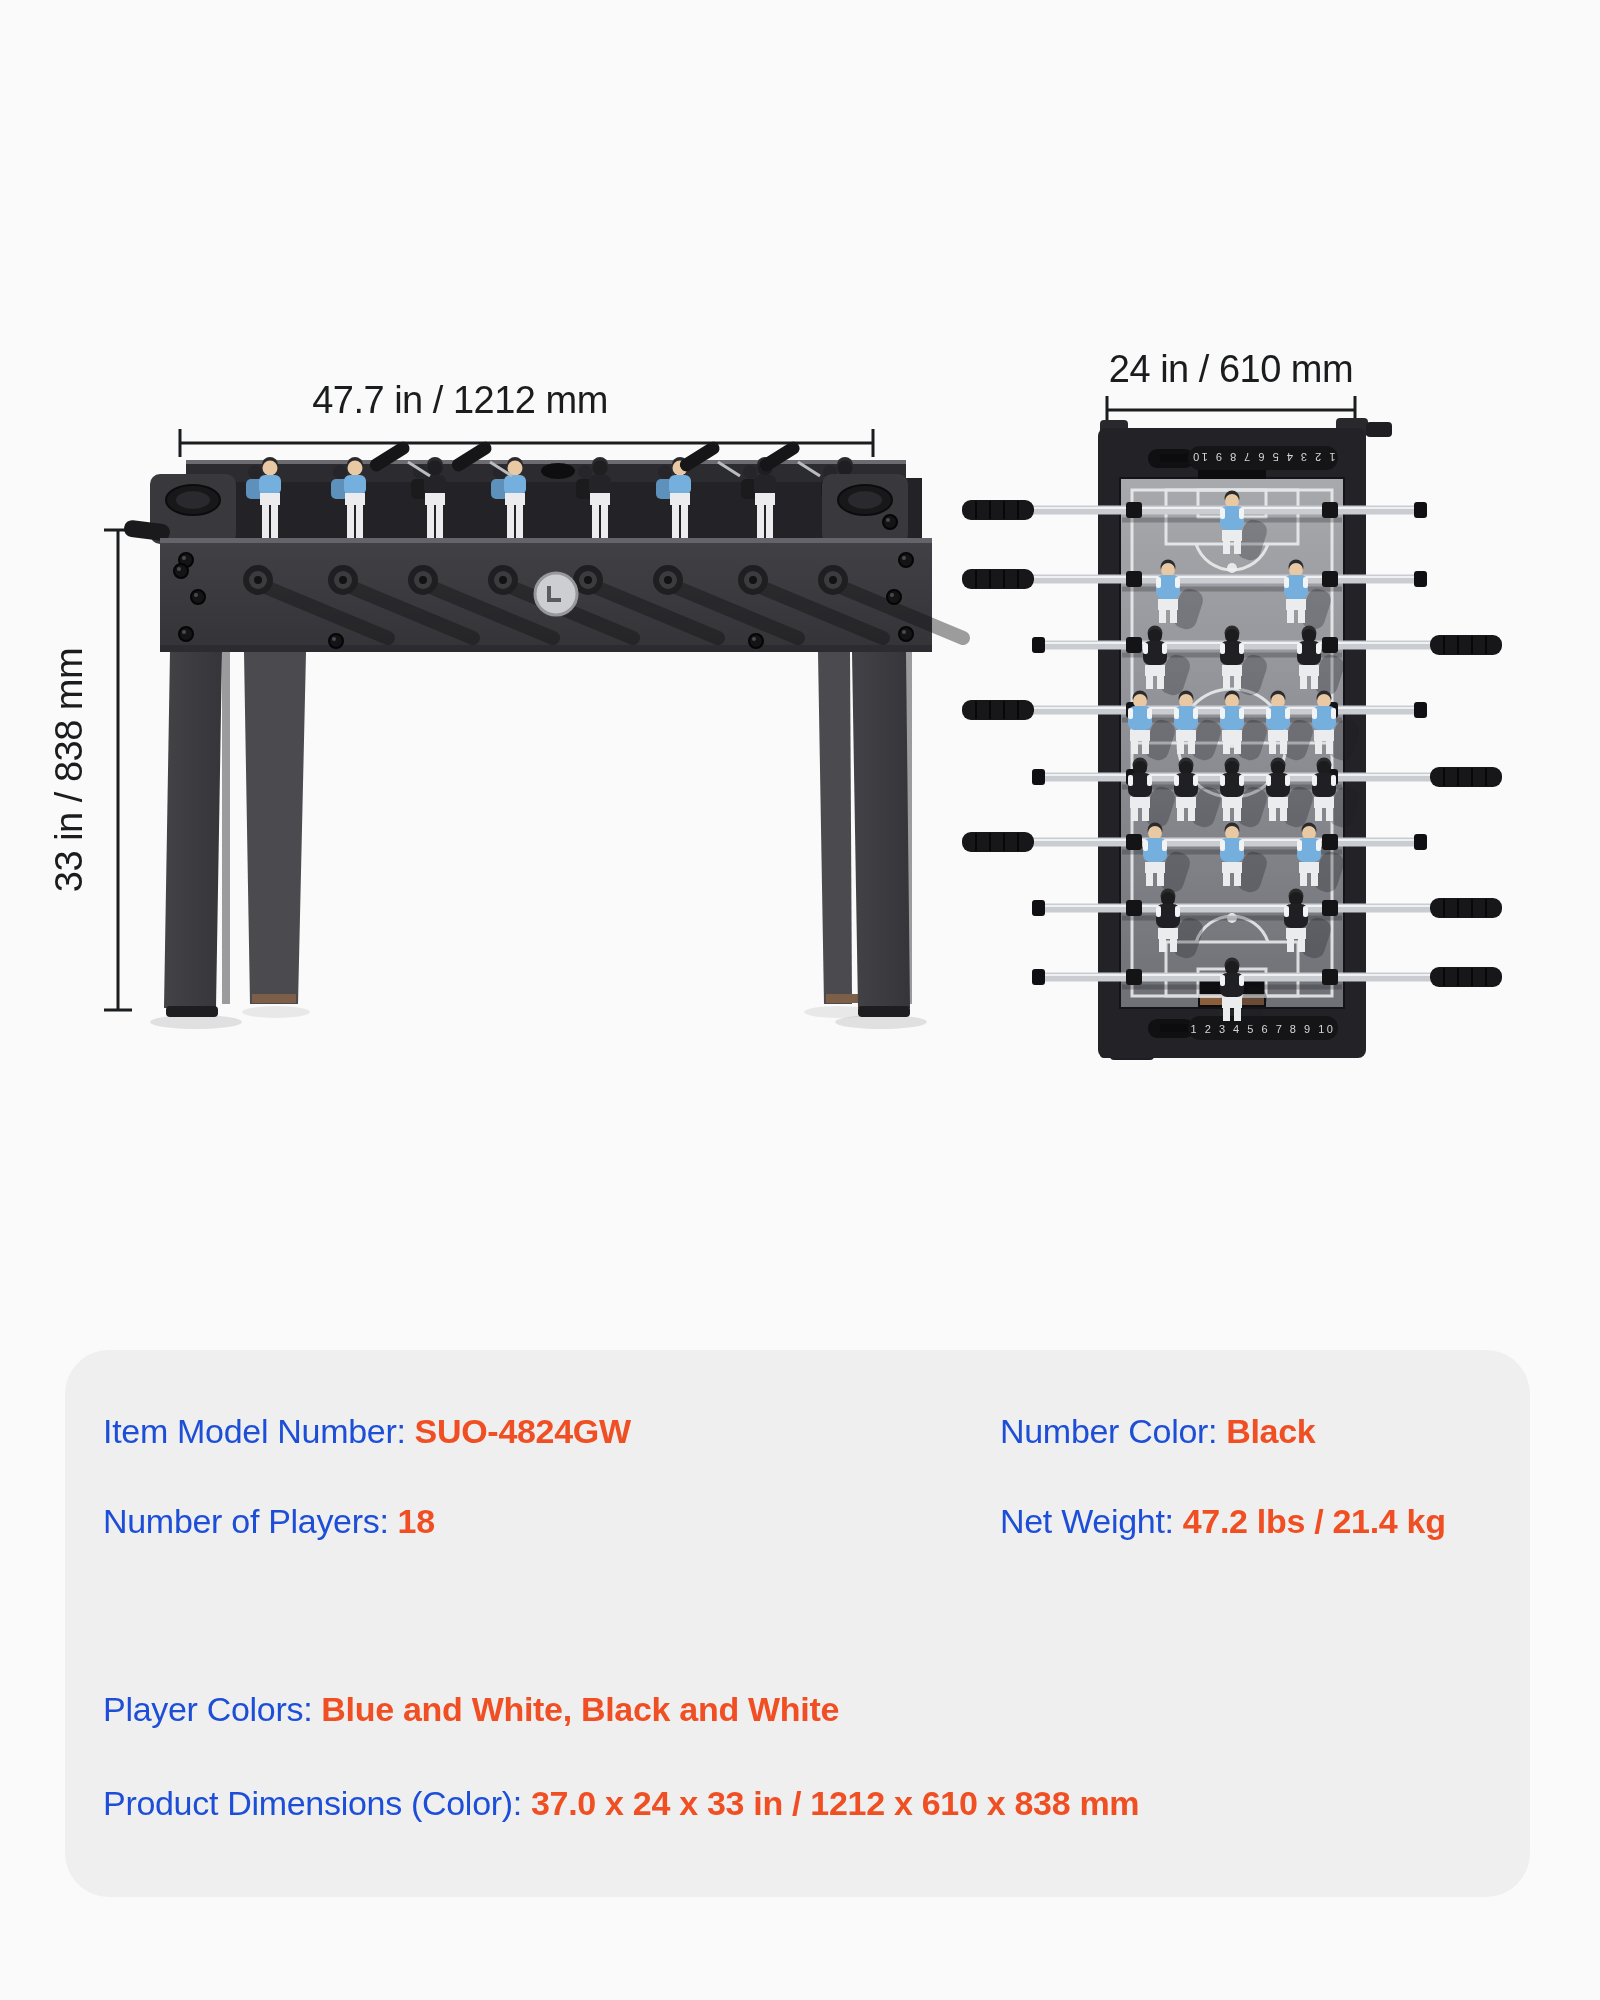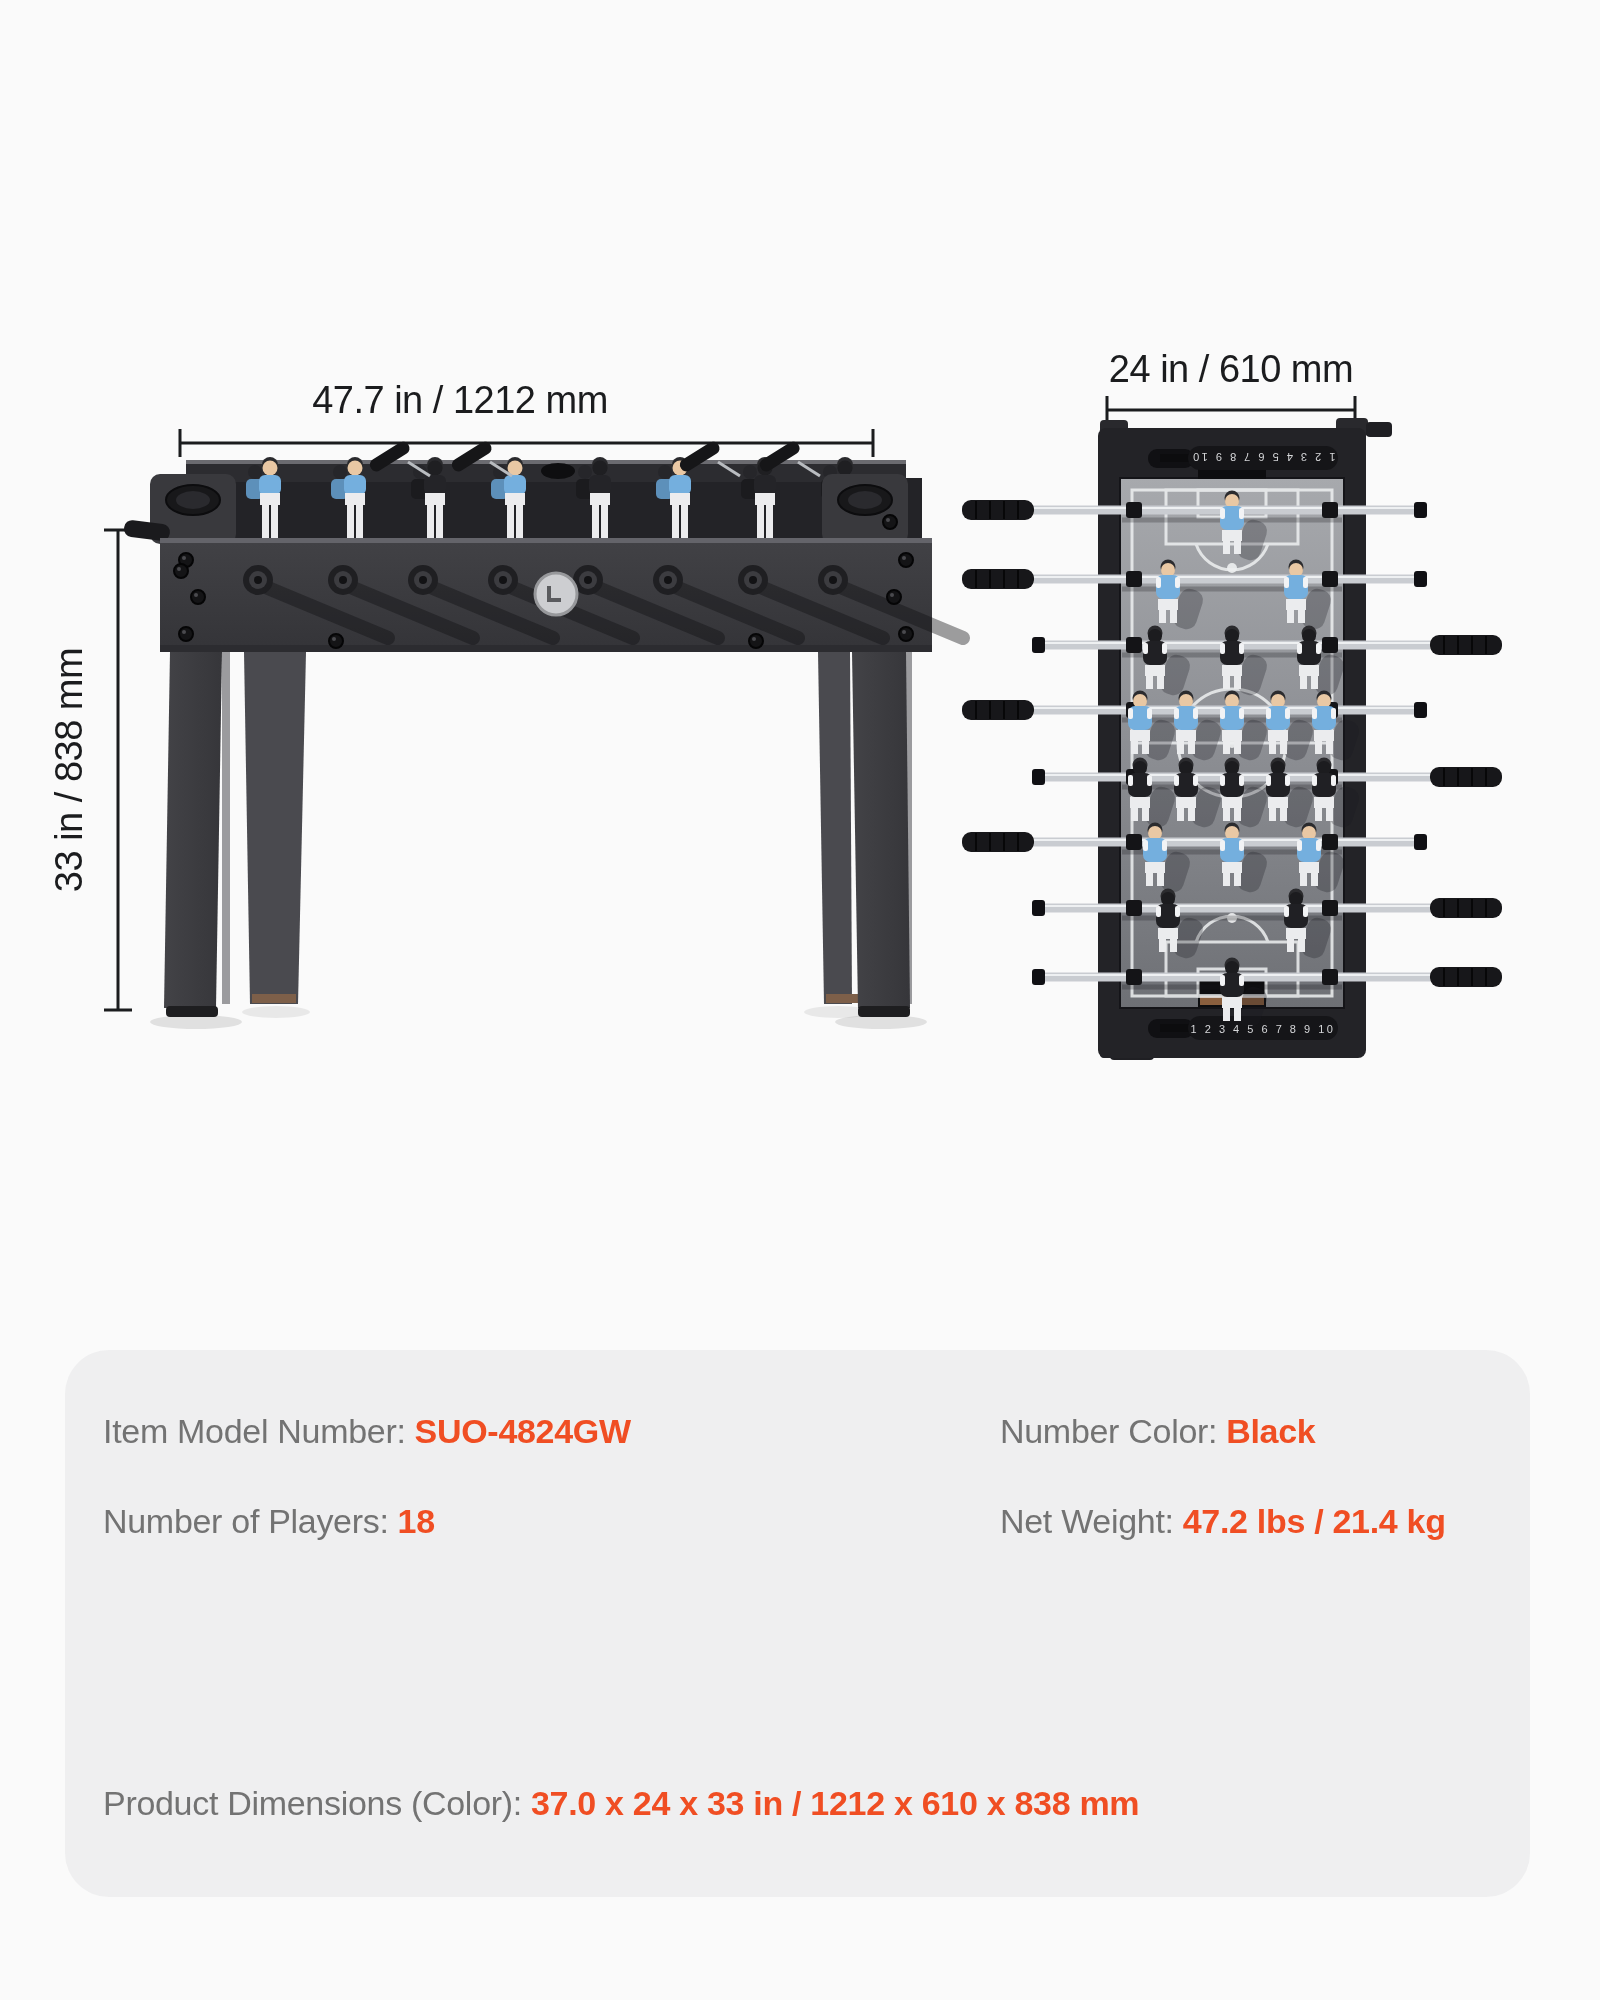--- a/index.html
+++ b/index.html
@@ -4,21 +4,21 @@
 <style>
   html,body{margin:0;padding:0;background:#fafafa;width:1600px;height:2000px;overflow:hidden;
     font-family:"Liberation Sans", sans-serif;}
   .stage{position:relative;width:1350px;height:2000px;background:#fafafa;}
   svg{position:absolute;left:0;top:0;}
   svg text{font-family:"Liberation Sans", sans-serif;}
   .dim-label{font-size:38px;fill:#1b1c1e;letter-spacing:-0.5px;}
   .counter-digits{font-size:11px;fill:#d6d7d9;letter-spacing:2.5px;}
   .panel{position:absolute;left:65px;top:1350px;width:1465px;height:547px;background:#efeff0;border-radius:44px;}
   .spec-row{position:absolute;font-size:34px;letter-spacing:-0.3px;white-space:nowrap;}
-  .spec-row .lbl{color:#737373;margin-right:9px;text-align:right;}
+  .spec-row .lbl{color:#1d4ed8;margin-right:9px;text-align:right;}
   .spec-row .val{color:#f04e23;font-weight:700;margin-top:40px;}
 </style>
 </head>
 <body>
 
 <div class="stage">
 
 <svg width="1600" height="1360" viewBox="0 0 1600 1360">
   <defs>
     <linearGradient id="faceGrad" x1="0" y1="0" x2="0" y2="1">
@@ -688,20 +688,23 @@
   </g>
 </svg>
 
 <div class="panel">
   <div class="spec-row" style="left:38px;top:62px">
     <span class="lbl">Item Model Number:</span><span class="val">SUO-4824GW</span>
   </div>
   <div class="spec-row" style="left:38px;top:152px">
     <span class="lbl">Number of Players:</span><span class="val">18</span>
   </div>
+  <div class="spec-row" style="left:38px;top:340px">
+    <span class="lbl">Player Colors:</span><span class="val">Blue and White, Black and White</span>
+  </div>
   <div class="spec-row" style="left:38px;top:434px">
     <span class="lbl">Product Dimensions (Color):</span><span class="val">37.0 x 24 x 33 in / 1212 x 610 x 838 mm</span>
   </div>
   <div class="spec-row" style="left:935px;top:62px">
     <span class="lbl">Number Color:</span><span class="val">Black</span>
   </div>
   <div class="spec-row" style="left:935px;top:152px">
     <span class="lbl">Net Weight:</span><span class="val">47.2 lbs / 21.4 kg</span>
   </div>
 </div>

